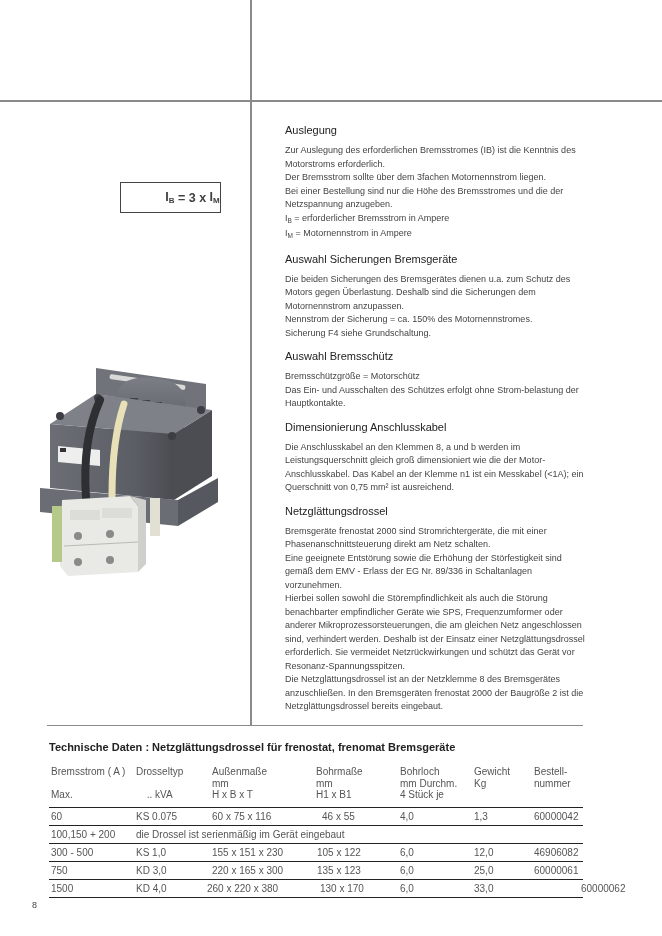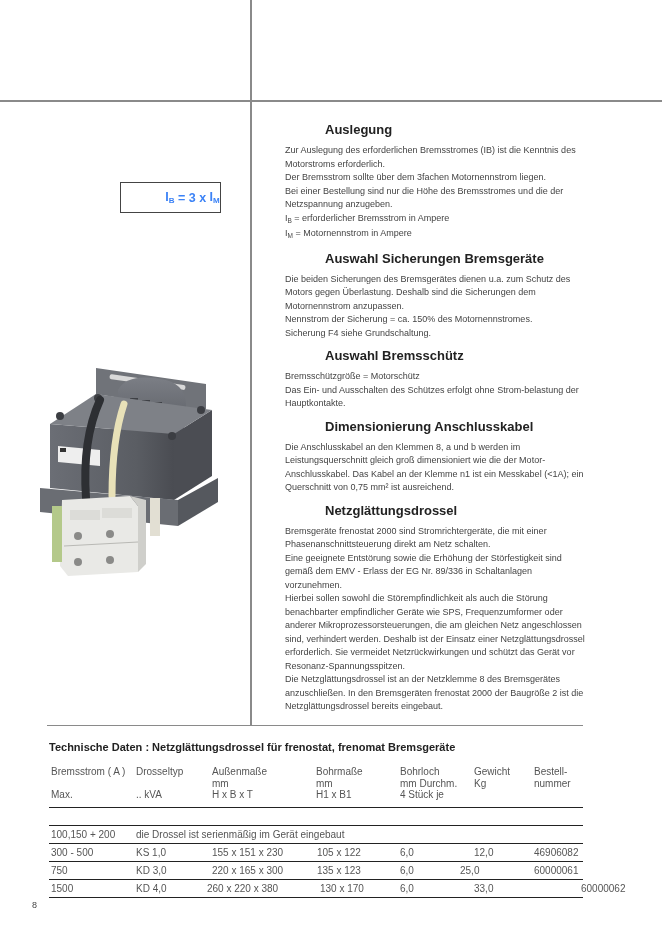--- a/index.html
+++ b/index.html
@@ -6,31 +6,31 @@
     html, body { width: 662px; height: 936px; background: #ffffff; overflow: hidden; }
     body { position: relative; font-family: "Liberation Sans", sans-serif; color: #3a3a3a; }
 
     .vline { position: absolute; left: 250px; top: 0; width: 1.5px; height: 725px; background: #8a8a8a; }
     .hline-top { position: absolute; left: 0; top: 100px; width: 662px; height: 1.5px; background: #8a8a8a; }
     .hline-bottom { position: absolute; left: 47px; top: 725px; width: 536px; height: 1px; background: #8a8a8a; }
 
     .formula-box {
       position: absolute; left: 120px; top: 182px; width: 101px; height: 31px;
       border: 1px solid #444; display: flex; align-items: center; justify-content: center;
-      font-size: 12.5px; font-weight: bold; color: #3b82f6; padding-left: 44px;
+      font-size: 12.5px; font-weight: bold; color: #404040; padding-left: 44px;
     }
     .formula-box sub { font-size: 8px; vertical-align: -2px; }
 
     .photo {
       position: absolute; left: 38px; top: 350px; width: 194px; height: 262px;
     }
 
     .right-col { position: absolute; left: 285px; top: 124px; width: 300px; }
     .section { margin-bottom: 10px; }
-    .section h2 { font-size: 13px; font-weight: bold; color: #222; margin-bottom: 8px; line-height: 12px; margin-left: 40px; }
+    .section h2 { font-size: 11px; font-weight: normal; color: #222; margin-bottom: 8px; line-height: 12px; }
     .section p { font-size: 9px; line-height: 13.5px; color: #444; }
     .section p sub { font-size: 6.5px; vertical-align: -2px; }
 
     .table-title { position: absolute; left: 49px; top: 741px; font-size: 11px; font-weight: bold; color: #222; }
 
     .tbl { position: absolute; left: 49px; top: 764px; width: 534px; font-size: 10px; color: #555; }
     .thead { position: relative; height: 44px; }
     .thead .hcell { position: absolute; top: 2px; line-height: 11.5px; }
     .tbl-rule { position: absolute; left: 0; width: 534px; height: 1px; background: #222; }
     .trow { position: absolute; left: 0; width: 534px; height: 17px; }
@@ -150,30 +150,39 @@
       <span>Die Netzglättungsdrossel ist an der Netzklemme 8 des Bremsgerätes anzuschließen. In den Bremsgeräten frenostat 2000 der Baugröße 2 ist die Netzglättungsdrossel bereits eingebaut.</span>
     </p>
   </div>
 </div>
 
 <div class="table-title">Technische Daten : Netzglättungsdrossel für frenostat, frenomat Bremsgeräte</div>
 
 <div class="tbl">
   <div class="thead">
     <div class="hcell" style="left:2px;"><span>Bremsstrom ( A )</span><br><span>&nbsp;</span><br><span>Max.</span></div>
-    <div class="hcell" style="left:87px;"><span>Drosseltyp</span><br><span>&nbsp;</span><br><span>.. kVA</span></div>
+    <div class="hcell" style="left:87px;text-align:center;"><span>Drosseltyp</span><br><span>&nbsp;</span><br><span>.. kVA</span></div>
     <div class="hcell" style="left:163px;"><span>Außenmaße</span><br><span>mm</span><br><span>H x B x T</span></div>
     <div class="hcell" style="left:267px;"><span>Bohrmaße</span><br><span>mm</span><br><span>H1 x B1</span></div>
     <div class="hcell" style="left:351px;"><span>Bohrloch</span><br><span>mm Durchm.</span><br><span>4 Stück je</span></div>
     <div class="hcell" style="left:425px;"><span>Gewicht</span><br><span>Kg</span></div>
     <div class="hcell" style="left:485px;"><span>Bestell-</span><br><span>nummer</span></div>
   </div>
 
   <div class="tbl-rule" style="top:43px;"></div>
 
+  <div class="trow" style="top:44px;">
+    <span class="cell" style="left:2px;">60</span>
+    <span class="cell" style="left:87px;">KS 0.075</span>
+    <span class="cell" style="left:163px;">60 x 75 x 116</span>
+    <span class="cell" style="left:273px;">46 x 55</span>
+    <span class="cell" style="left:351px;">4,0</span>
+    <span class="cell" style="left:425px;">1,3</span>
+    <span class="cell" style="left:485px;">60000042</span>
+  </div>
   <div class="tbl-rule" style="top:61px;"></div>
 
   <div class="trow" style="top:62px;">
     <span class="cell" style="left:2px;">100,150 + 200</span>
     <span class="cell" style="left:87px;">die Drossel ist serienmäßig im Gerät eingebaut</span>
   </div>
   <div class="tbl-rule" style="top:79px;"></div>
 
   <div class="trow" style="top:80px;">
     <span class="cell" style="left:2px;">300 - 500</span>
@@ -185,21 +194,21 @@
     <span class="cell" style="left:485px;">46906082</span>
   </div>
   <div class="tbl-rule" style="top:97px;"></div>
 
   <div class="trow" style="top:98px;">
     <span class="cell" style="left:2px;">750</span>
     <span class="cell" style="left:87px;">KD 3,0</span>
     <span class="cell" style="left:163px;">220 x 165 x 300</span>
     <span class="cell" style="left:268px;">135 x 123</span>
     <span class="cell" style="left:351px;">6,0</span>
-    <span class="cell" style="left:411px;text-align:right;">25,0</span>
+    <span class="cell" style="left:425px;text-align:right;">25,0</span>
     <span class="cell" style="left:485px;">60000061</span>
   </div>
   <div class="tbl-rule" style="top:115px;"></div>
 
   <div class="trow" style="top:116px;">
     <span class="cell" style="left:2px;">1500</span>
     <span class="cell" style="left:87px;">KD 4,0</span>
     <span class="cell" style="left:158px;">260 x 220 x 380</span>
     <span class="cell" style="left:271px;">130 x 170</span>
     <span class="cell" style="left:351px;">6,0</span>

